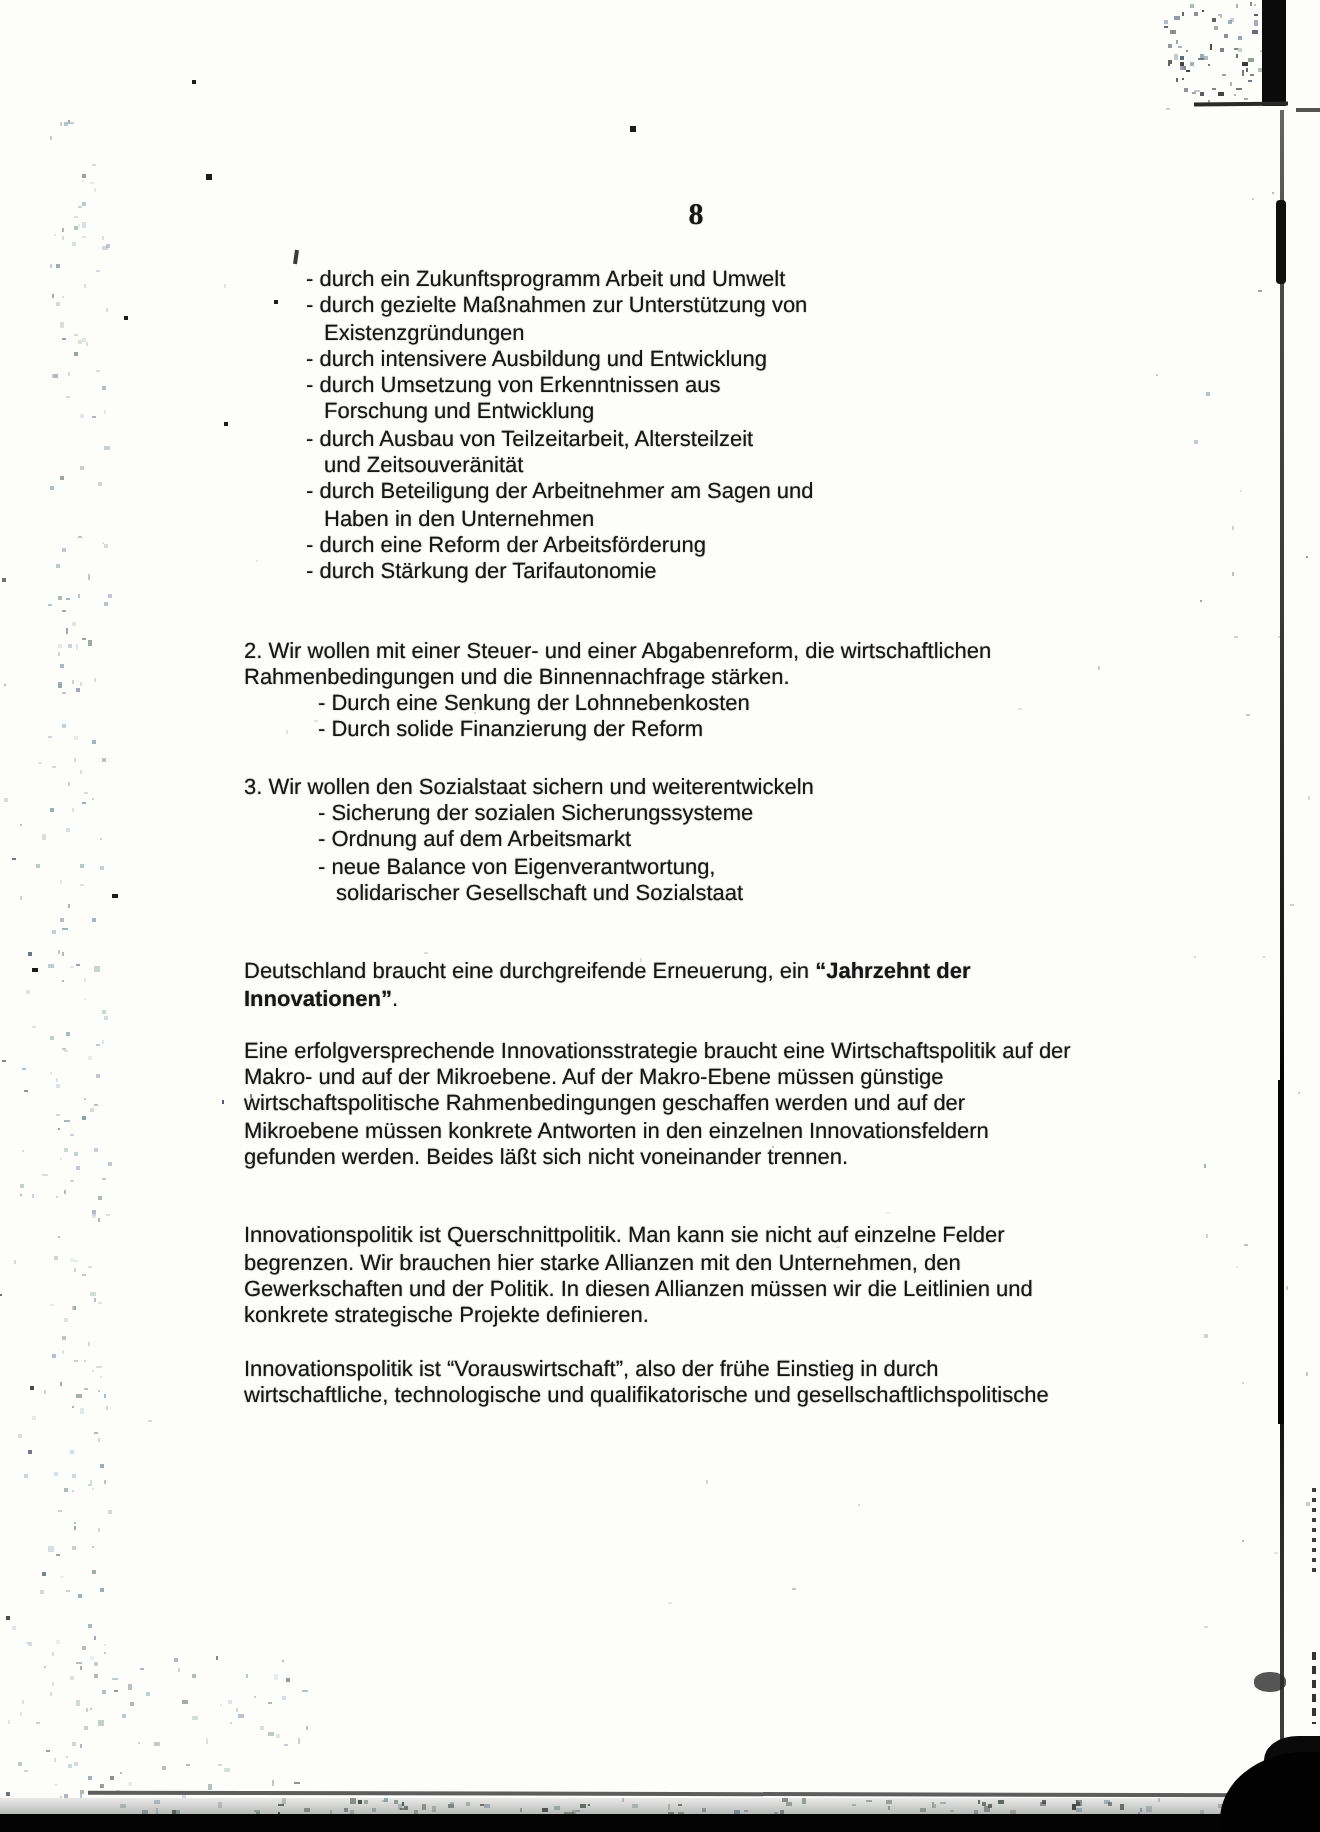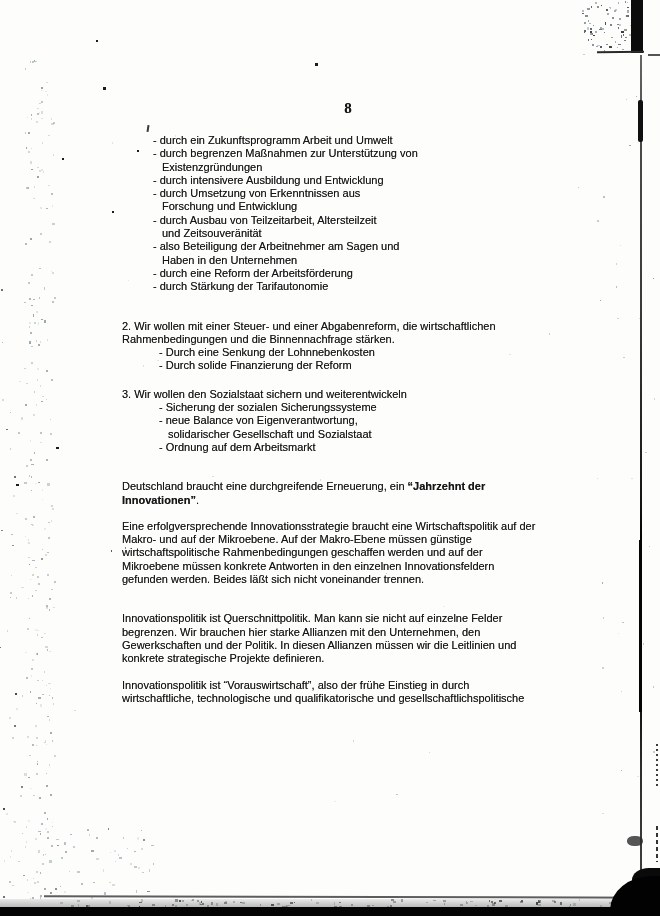--- a/index.html
+++ b/index.html
@@ -684,46 +684,46 @@
   <div class="artifact a-cornerblob"></div>
   <div class="artifact a-smallblob"></div>
   <div class="artifact a-tick"></div>
 
   <div class="text-layer">
 
     <div class="pagenum">8</div>
 
     <div class="doc-list">
       <div class="li">- durch ein Zukunftsprogramm Arbeit und Umwelt</div>
-      <div class="li">- durch begrenzen Maßnahmen zur Unterstützung von
+      <div class="li">- durch gezielte Maßnahmen zur Unterstützung von
 Existenzgründungen</div>
       <div class="li">- durch intensivere Ausbildung und Entwicklung</div>
       <div class="li">- durch Umsetzung von Erkenntnissen aus
 Forschung und Entwicklung</div>
       <div class="li">- durch Ausbau von Teilzeitarbeit, Altersteilzeit
 und Zeitsouveränität</div>
-      <div class="li">- also Beteiligung der Arbeitnehmer am Sagen und
+      <div class="li">- durch Beteiligung der Arbeitnehmer am Sagen und
 Haben in den Unternehmen</div>
       <div class="li">- durch eine Reform der Arbeitsförderung</div>
       <div class="li">- durch Stärkung der Tarifautonomie</div>
     </div>
 
     <p class="intro gap-lg">2. Wir wollen mit einer Steuer- und einer Abgabenreform, die wirtschaftlichen
 Rahmenbedingungen und die Binnennachfrage stärken.</p>
     <div class="doc-list inner">
       <div class="li">- Durch eine Senkung der Lohnnebenkosten</div>
       <div class="li">- Durch solide Finanzierung der Reform</div>
     </div>
 
     <p class="intro gap-md">3. Wir wollen den Sozialstaat sichern und weiterentwickeln</p>
     <div class="doc-list inner">
       <div class="li">- Sicherung der sozialen Sicherungssysteme</div>
+      <div class="li">- Ordnung auf dem Arbeitsmarkt</div>
       <div class="li">- neue Balance von Eigenverantwortung,
 solidarischer Gesellschaft und Sozialstaat</div>
-      <div class="li">- Ordnung auf dem Arbeitsmarkt</div>
     </div>
 
     <p class="para gap-lg"><span>Deutschland braucht eine durchgreifende Erneuerung, ein </span><b>“Jahrzehnt der
 Innovationen”</b><span>.</span></p>
 
 
     <p class="para gap-sm">Eine erfolgversprechende Innovationsstrategie braucht eine Wirtschaftspolitik auf der
 Makro- und auf der Mikroebene. Auf der Makro-Ebene müssen günstige
 wirtschaftspolitische Rahmenbedingungen geschaffen werden und auf der
 Mikroebene müssen konkrete Antworten in den einzelnen Innovationsfeldern

